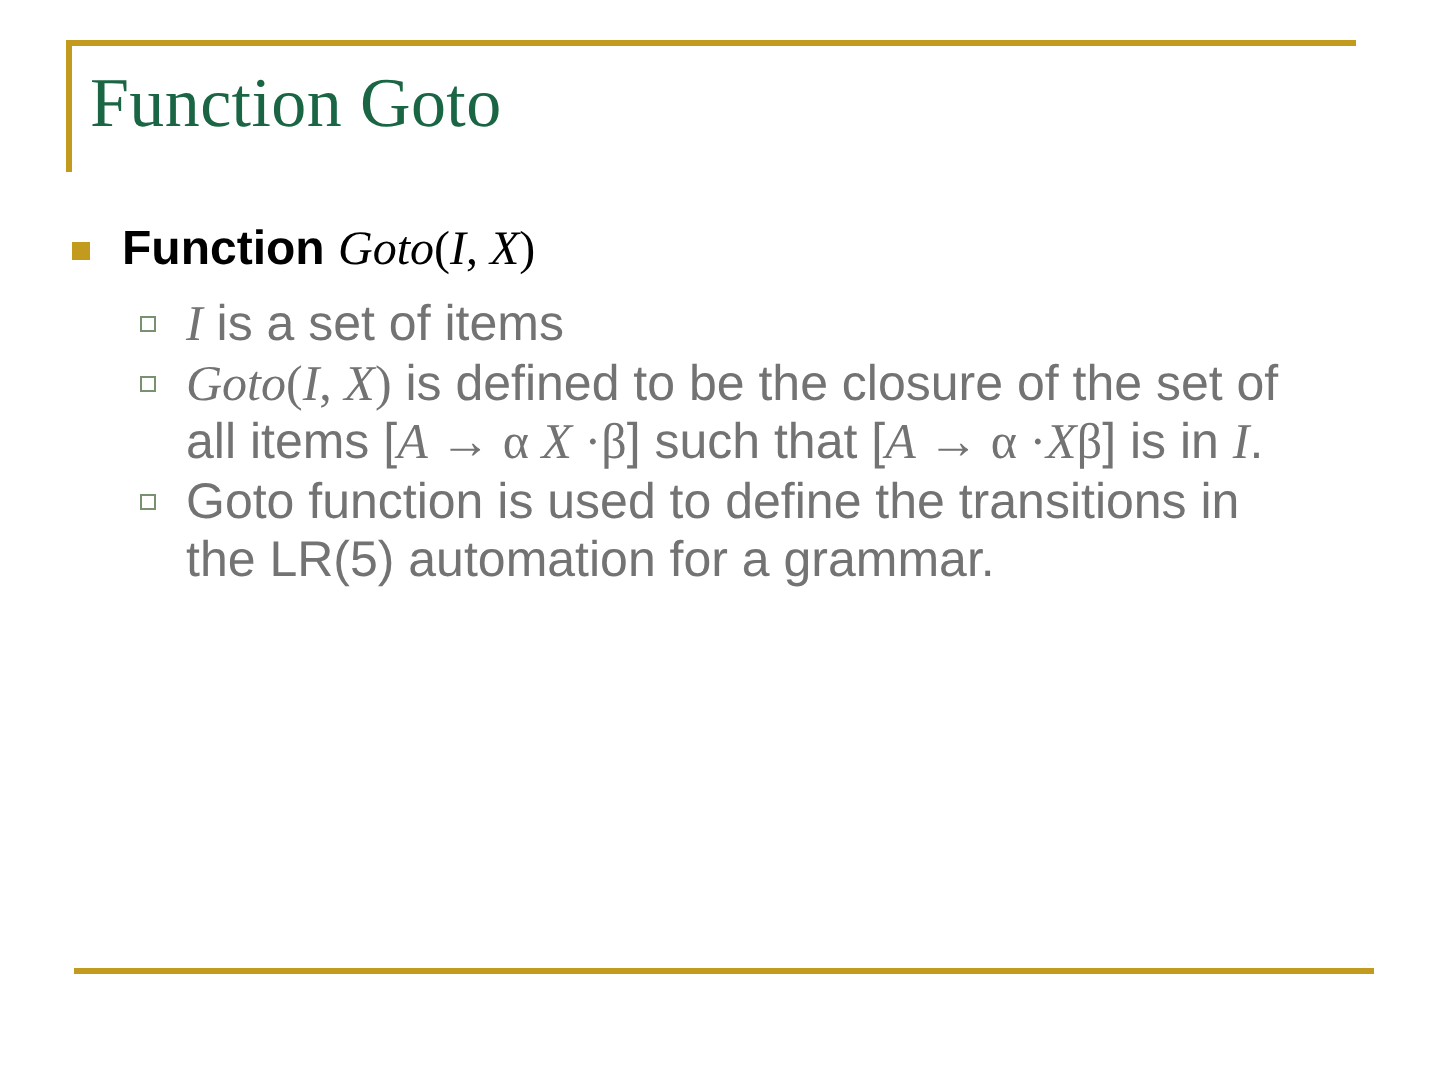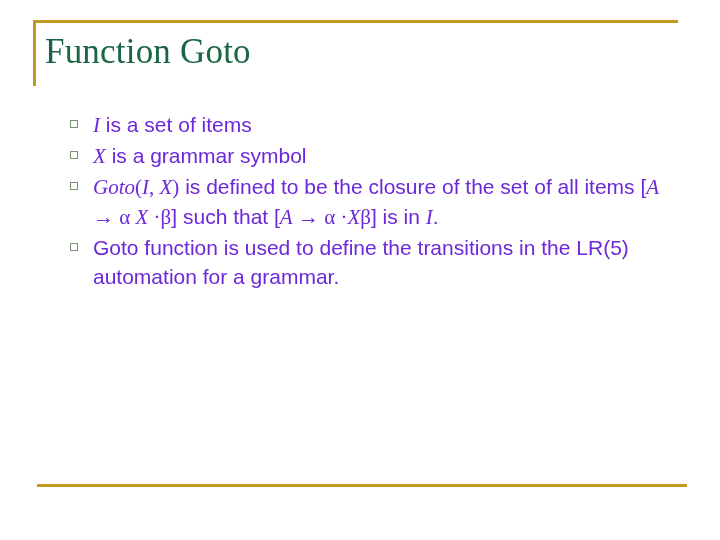--- a/index.html
+++ b/index.html
@@ -104,23 +104,23 @@
     flex: 0 0 auto;
     width: 8px;
     height: 8px;
     border: 1.5px solid #78916F;
     background: transparent;
     margin-top: 10px;
     margin-right: 15px;
     box-sizing: border-box;
   }
   .lvl2-text {
-    font-size: 21px;
+    font-size: 25px;
     line-height: 29px;
-    color: #6d28d9;
+    color: #737373;
     max-width: 567px;
   }
 
   
   .mi {
     font-family: "Liberation Serif", serif;
     font-style: italic;
     font-weight: normal;
   }
   .mr {
@@ -139,29 +139,31 @@
 <div class="slide">
 
   <div class="rule-top"></div>
   <div class="rule-left"></div>
   <div class="rule-bottom"></div>
 
   <div class="title">Function Goto</div>
 
   <div class="body">
 
+    <div class="lvl1">
+      <div class="bullet-sq"></div>
+      <div class="lvl1-text">
+        <span>Function </span><span class="mi">Goto</span><span class="mr">(</span><span class="mi">I</span><span class="mr">, </span><span class="mi">X</span><span class="mr">)</span>
+      </div>
+    </div>
 
     <div class="lvl2-list" id="lvl2-list">
         <div class="lvl2">
           <div class="bullet-hollow"></div>
           <div class="lvl2-text"><span class="mi">I</span><span> is a set of items</span></div>
-        </div>
-        <div class="lvl2">
-          <div class="bullet-hollow"></div>
-          <div class="lvl2-text"><span class="mi">X</span><span> is a grammar symbol</span></div>
         </div>
         <div class="lvl2">
           <div class="bullet-hollow"></div>
           <div class="lvl2-text"><span class="mi">Goto</span><span class="mr">(</span><span class="mi">I</span><span class="mr">, </span><span class="mi">X</span><span class="mr">)</span><span> is defined to be the closure of the set of all items [</span><span class="mi">A</span><span class="sym"> → </span><span class="sym">α</span><span class="mi"> X</span><span class="sym"> ·</span><span class="sym">β</span><span>] such that [</span><span class="mi">A</span><span class="sym"> → </span><span class="sym">α</span><span class="sym"> ·</span><span class="mi">X</span><span class="sym">β</span><span>] is in </span><span class="mi">I</span><span>.</span></div>
         </div>
         <div class="lvl2">
           <div class="bullet-hollow"></div>
           <div class="lvl2-text"><span>Goto function is used to define the transitions in the LR(5) automation for a grammar.</span></div>
         </div>
       </div>

